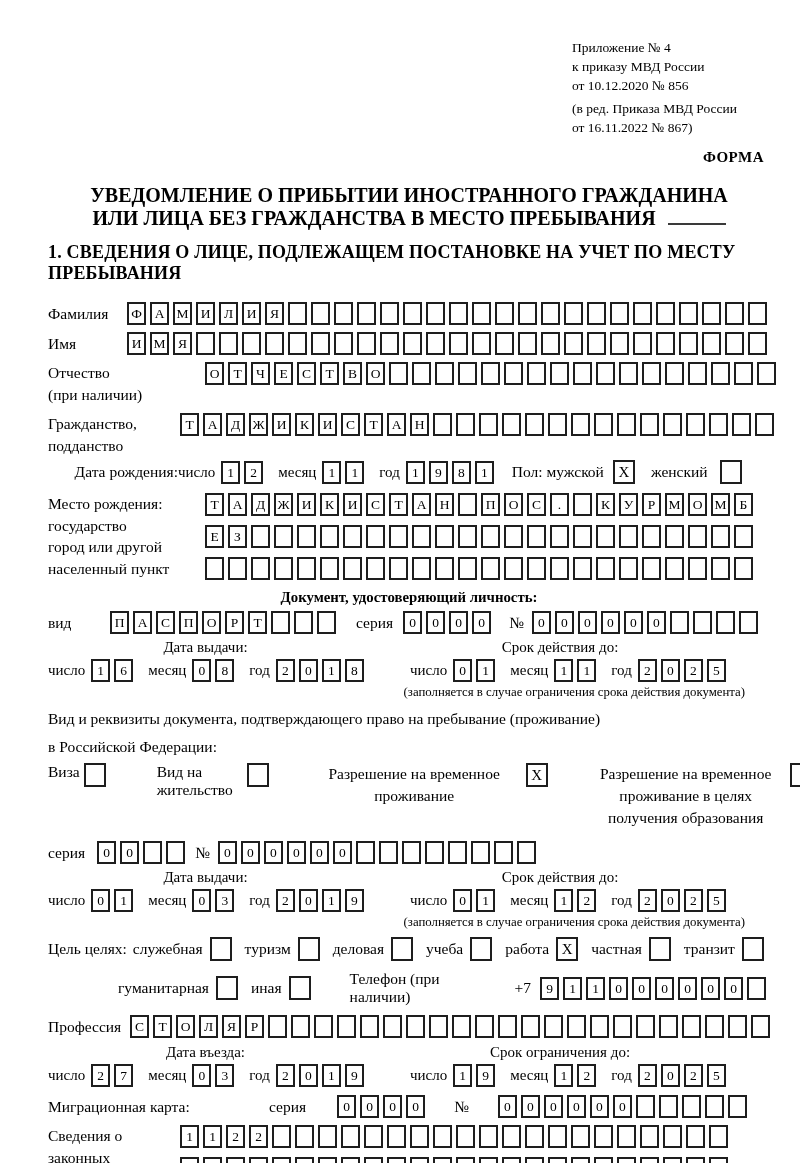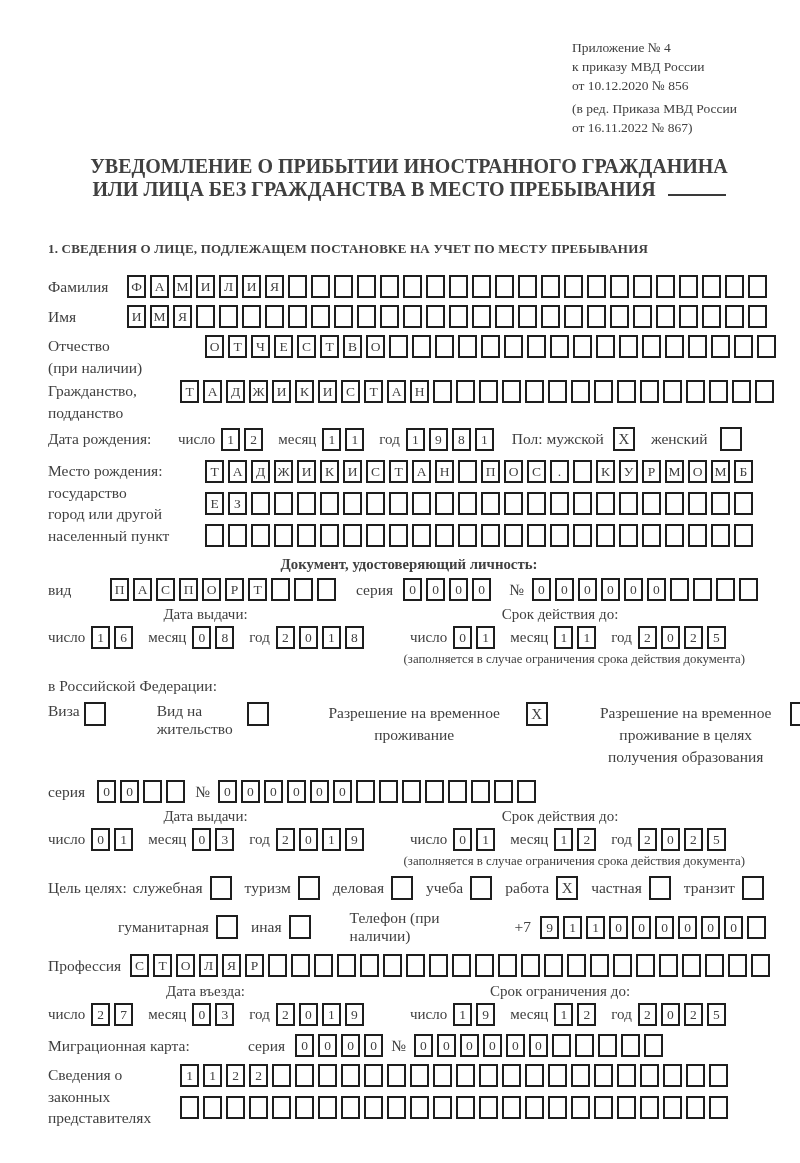--- a/index.html
+++ b/index.html
@@ -1,30 +1,30 @@
 <!DOCTYPE html>
 <html><head>
 <meta charset="utf-8">
 <style>
   html,body{margin:0;padding:0;background:#ffffff;}
   .page{width:800px;height:1163px;box-sizing:border-box;padding:38px 30px 0 48px;
-        font-family:"Liberation Serif","DejaVu Serif",serif;color:#404040;overflow:hidden;background:#fff;}
+        font-family:"Liberation Serif","DejaVu Serif",serif;color:#000000;overflow:hidden;background:#fff;}
   
   .hdr{margin-left:524px;font-size:13.5px;line-height:19px;}
   .hdr2{margin-top:4px;}
   .forma{margin-top:12px;text-align:right;padding-right:6px;font-weight:bold;font-size:15px;letter-spacing:.5px;}
   .title{margin-top:18px;text-align:center;font-weight:bold;font-size:20px;line-height:23px;}
   .uline{display:inline-block;width:58px;border-bottom:2.5px solid #3a3a3a;margin-left:12px;vertical-align:baseline;}
-  .sec1{margin-top:40px;margin-bottom:18px;font-weight:bold;font-size:13px;letter-spacing:.2px;}
+  .sec1{margin-top:12px;margin-bottom:18px;font-weight:bold;font-size:18px;letter-spacing:.2px;}
   
   .frow{display:flex;align-items:center;margin-bottom:7px;}
   .frow.top{align-items:flex-start;}
   .lbl{font-size:15.5px;flex:none;}
   .lblcol{flex:none;font-size:15.5px;line-height:21.5px;}
-  .w79{width:79px;}  .w157{width:157px;} .w132{width:132px;} .w130{width:130px;}
+  .w79{width:79px;}  .w157{width:157px;} .w132{width:132px;} .w130{width:130px;text-align:right;}
   .w62{width:62px;}  .w82{width:82px;}  .w200{width:200px;}
   
   .cells{white-space:nowrap;flex:none;}
   .cell{display:inline-block;box-sizing:border-box;width:19px;height:23px;border:2px solid #1e1e1e;
         margin-right:4px;text-align:center;font-size:13.5px;line-height:19px;vertical-align:middle;background:#fff;}
   .cbx .cell{width:22px;height:24px;font-size:15px;line-height:20px;}
   .cellcol .cells{display:block;margin-bottom:9px;}
   
   .datecols{display:flex;align-items:flex-start;margin-bottom:2px;}
   .dc-left{width:362px;flex:none;}
@@ -60,39 +60,40 @@
   <div class="hdr">
     <div>Приложение № 4</div>
     <div>к приказу МВД России</div>
     <div>от 10.12.2020 № 856</div>
     <div class="hdr2">
       <div>(в ред. Приказа МВД России</div>
       <div>от 16.11.2022 № 867)</div>
     </div>
   </div>
 
+  <div class="forma">ФОРМА</div>
 
   <div class="title">
     <div>УВЕДОМЛЕНИЕ О ПРИБЫТИИ ИНОСТРАННОГО ГРАЖДАНИНА</div>
     <div><span>ИЛИ ЛИЦА БЕЗ ГРАЖДАНСТВА В МЕСТО ПРЕБЫВАНИЯ</span><span class="uline"></span></div>
   </div>
 
   <div class="sec1">1. СВЕДЕНИЯ О ЛИЦЕ, ПОДЛЕЖАЩЕМ ПОСТАНОВКЕ НА УЧЕТ ПО МЕСТУ ПРЕБЫВАНИЯ</div>
 
   <div class="frow">
     <span class="lbl w79">Фамилия</span>
     <span class="cells"><span class="cell">Ф</span><span class="cell">А</span><span class="cell">М</span><span class="cell">И</span><span class="cell">Л</span><span class="cell">И</span><span class="cell">Я</span><span class="cell"></span><span class="cell"></span><span class="cell"></span><span class="cell"></span><span class="cell"></span><span class="cell"></span><span class="cell"></span><span class="cell"></span><span class="cell"></span><span class="cell"></span><span class="cell"></span><span class="cell"></span><span class="cell"></span><span class="cell"></span><span class="cell"></span><span class="cell"></span><span class="cell"></span><span class="cell"></span><span class="cell"></span><span class="cell"></span><span class="cell"></span></span>
   </div>
 
   <div class="frow">
     <span class="lbl w79">Имя</span>
     <span class="cells"><span class="cell">И</span><span class="cell">М</span><span class="cell">Я</span><span class="cell"></span><span class="cell"></span><span class="cell"></span><span class="cell"></span><span class="cell"></span><span class="cell"></span><span class="cell"></span><span class="cell"></span><span class="cell"></span><span class="cell"></span><span class="cell"></span><span class="cell"></span><span class="cell"></span><span class="cell"></span><span class="cell"></span><span class="cell"></span><span class="cell"></span><span class="cell"></span><span class="cell"></span><span class="cell"></span><span class="cell"></span><span class="cell"></span><span class="cell"></span><span class="cell"></span><span class="cell"></span></span>
   </div>
 
-  <div class="frow top" style="margin-bottom:2px;">
+  <div class="frow top" style="margin-bottom:8px;">
     <span class="lblcol w157">
       <div>Отчество</div>
       <div>(при наличии)</div>
     </span>
     <span class="cells"><span class="cell">О</span><span class="cell">Т</span><span class="cell">Ч</span><span class="cell">Е</span><span class="cell">С</span><span class="cell">Т</span><span class="cell">В</span><span class="cell">О</span><span class="cell"></span><span class="cell"></span><span class="cell"></span><span class="cell"></span><span class="cell"></span><span class="cell"></span><span class="cell"></span><span class="cell"></span><span class="cell"></span><span class="cell"></span><span class="cell"></span><span class="cell"></span><span class="cell"></span><span class="cell"></span><span class="cell"></span><span class="cell"></span><span class="cell"></span></span>
   </div>
 
   <div class="frow top" style="margin-bottom:4px;">
     <span class="lblcol w132">
       <div>Гражданство,</div>
@@ -161,20 +162,21 @@
           <span class="cells"><span class="cell">0</span><span class="cell">1</span></span>
           <span class="dlbl">месяц</span>
           <span class="cells"><span class="cell">1</span><span class="cell">1</span></span>
           <span class="dlbl">год</span>
           <span class="cells"><span class="cell">2</span><span class="cell">0</span><span class="cell">2</span><span class="cell">5</span></span>
         </span>
     </div>
   </div>
   <div class="noter">(заполняется в случае ограничения срока действия документа)</div>
 
+  <div class="intro">Вид и реквизиты документа, подтверждающего право на пребывание (проживание)</div>
   <div class="intro">в Российской Федерации:</div>
 
   <div class="optrow">
     <span class="opt">
       <span class="olbl" style="margin-right:4px;">Виза</span>
       <span class="cells cbx"><span class="cell"></span></span>
     </span>
     <span class="opt" style="margin-left:8px;">
       <span class="olbl" style="margin-right:14px;">Вид на жительство</span>
       <span class="cells cbx"><span class="cell"></span></span>
@@ -301,21 +303,21 @@
           <span class="dlbl">число</span>
           <span class="cells"><span class="cell">1</span><span class="cell">9</span></span>
           <span class="dlbl">месяц</span>
           <span class="cells"><span class="cell">1</span><span class="cell">2</span></span>
           <span class="dlbl">год</span>
           <span class="cells"><span class="cell">2</span><span class="cell">0</span><span class="cell">2</span><span class="cell">5</span></span>
         </span>
     </div>
   </div>
 
-  <div class="frow" style="">
+  <div class="frow" style="gap:21px;">
     <span class="lbl w200">Миграционная карта:</span>
     <span class="lbl" style="margin-right:10px;">серия</span>
     <span class="cells"><span class="cell">0</span><span class="cell">0</span><span class="cell">0</span><span class="cell">0</span></span>
     <span class="lbl" style="margin:0 8px 0 4px;">№</span>
     <span class="cells"><span class="cell">0</span><span class="cell">0</span><span class="cell">0</span><span class="cell">0</span><span class="cell">0</span><span class="cell">0</span><span class="cell"></span><span class="cell"></span><span class="cell"></span><span class="cell"></span><span class="cell"></span></span>
   </div>
 
   <div class="frow top">
     <span class="lblcol w132">
       <div>Сведения о</div>

